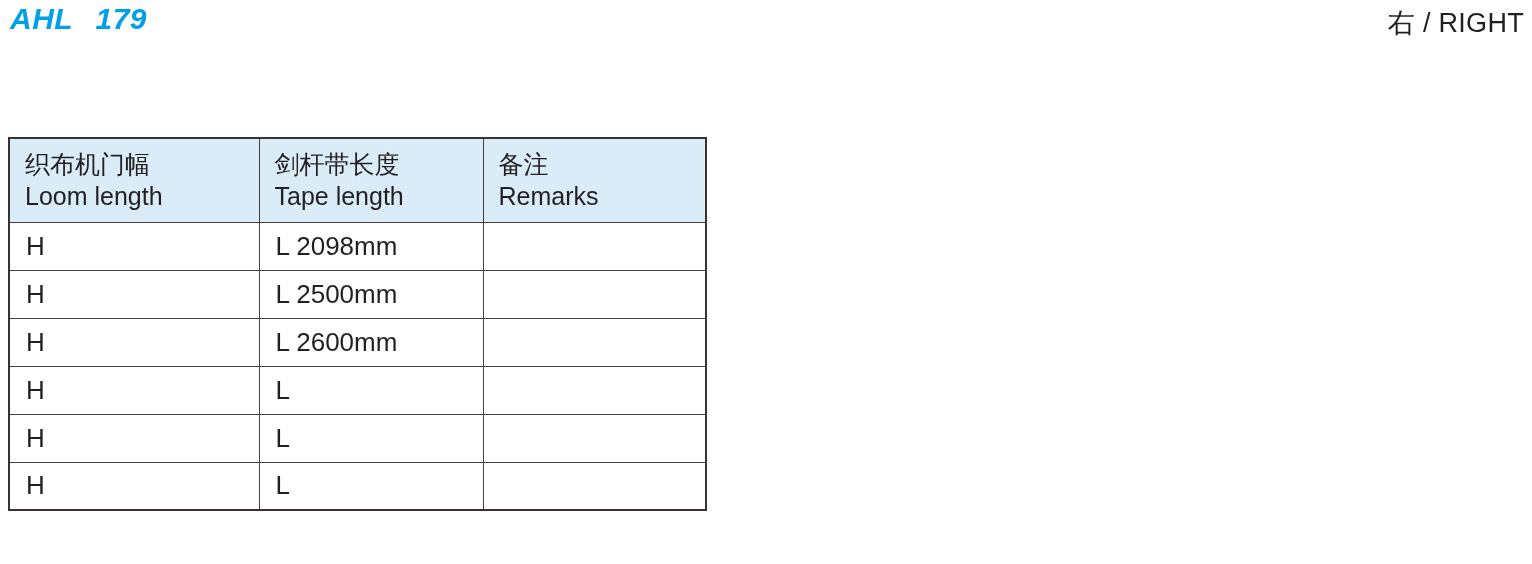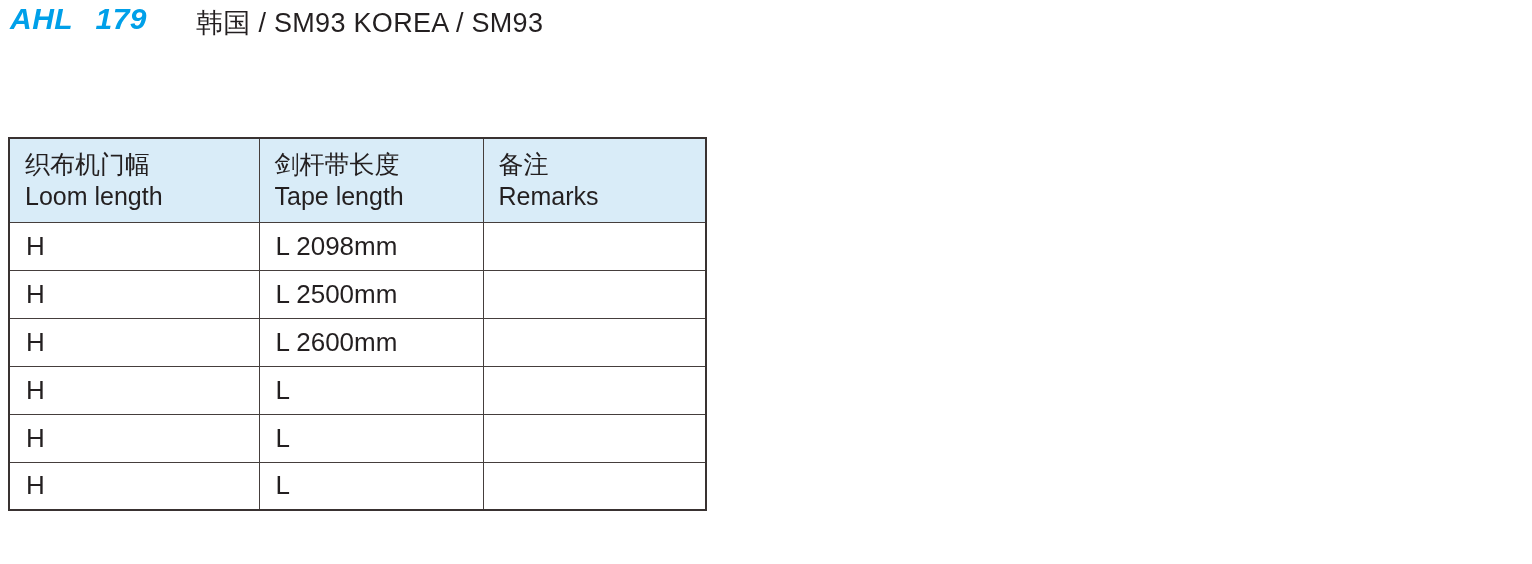--- a/index.html
+++ b/index.html
@@ -74,22 +74,22 @@
   .w-col2 { width: 224px; }
   .w-col3 { width: 223px; }
 </style>
 </head>
 <body>
 
 <div class="page">
 
   <div class="model-code">AHL 179</div>
 
-  <div class="model-title">韩国 / SM93 KOREA / SM93</div>
 
+  <div class="side-label">右 / RIGHT</div>
 
   <table class="spec">
     <colgroup>
       <col class="w-col1">
       <col class="w-col2">
       <col class="w-col3">
     </colgroup>
     <thead>
       <tr>
         <th>

